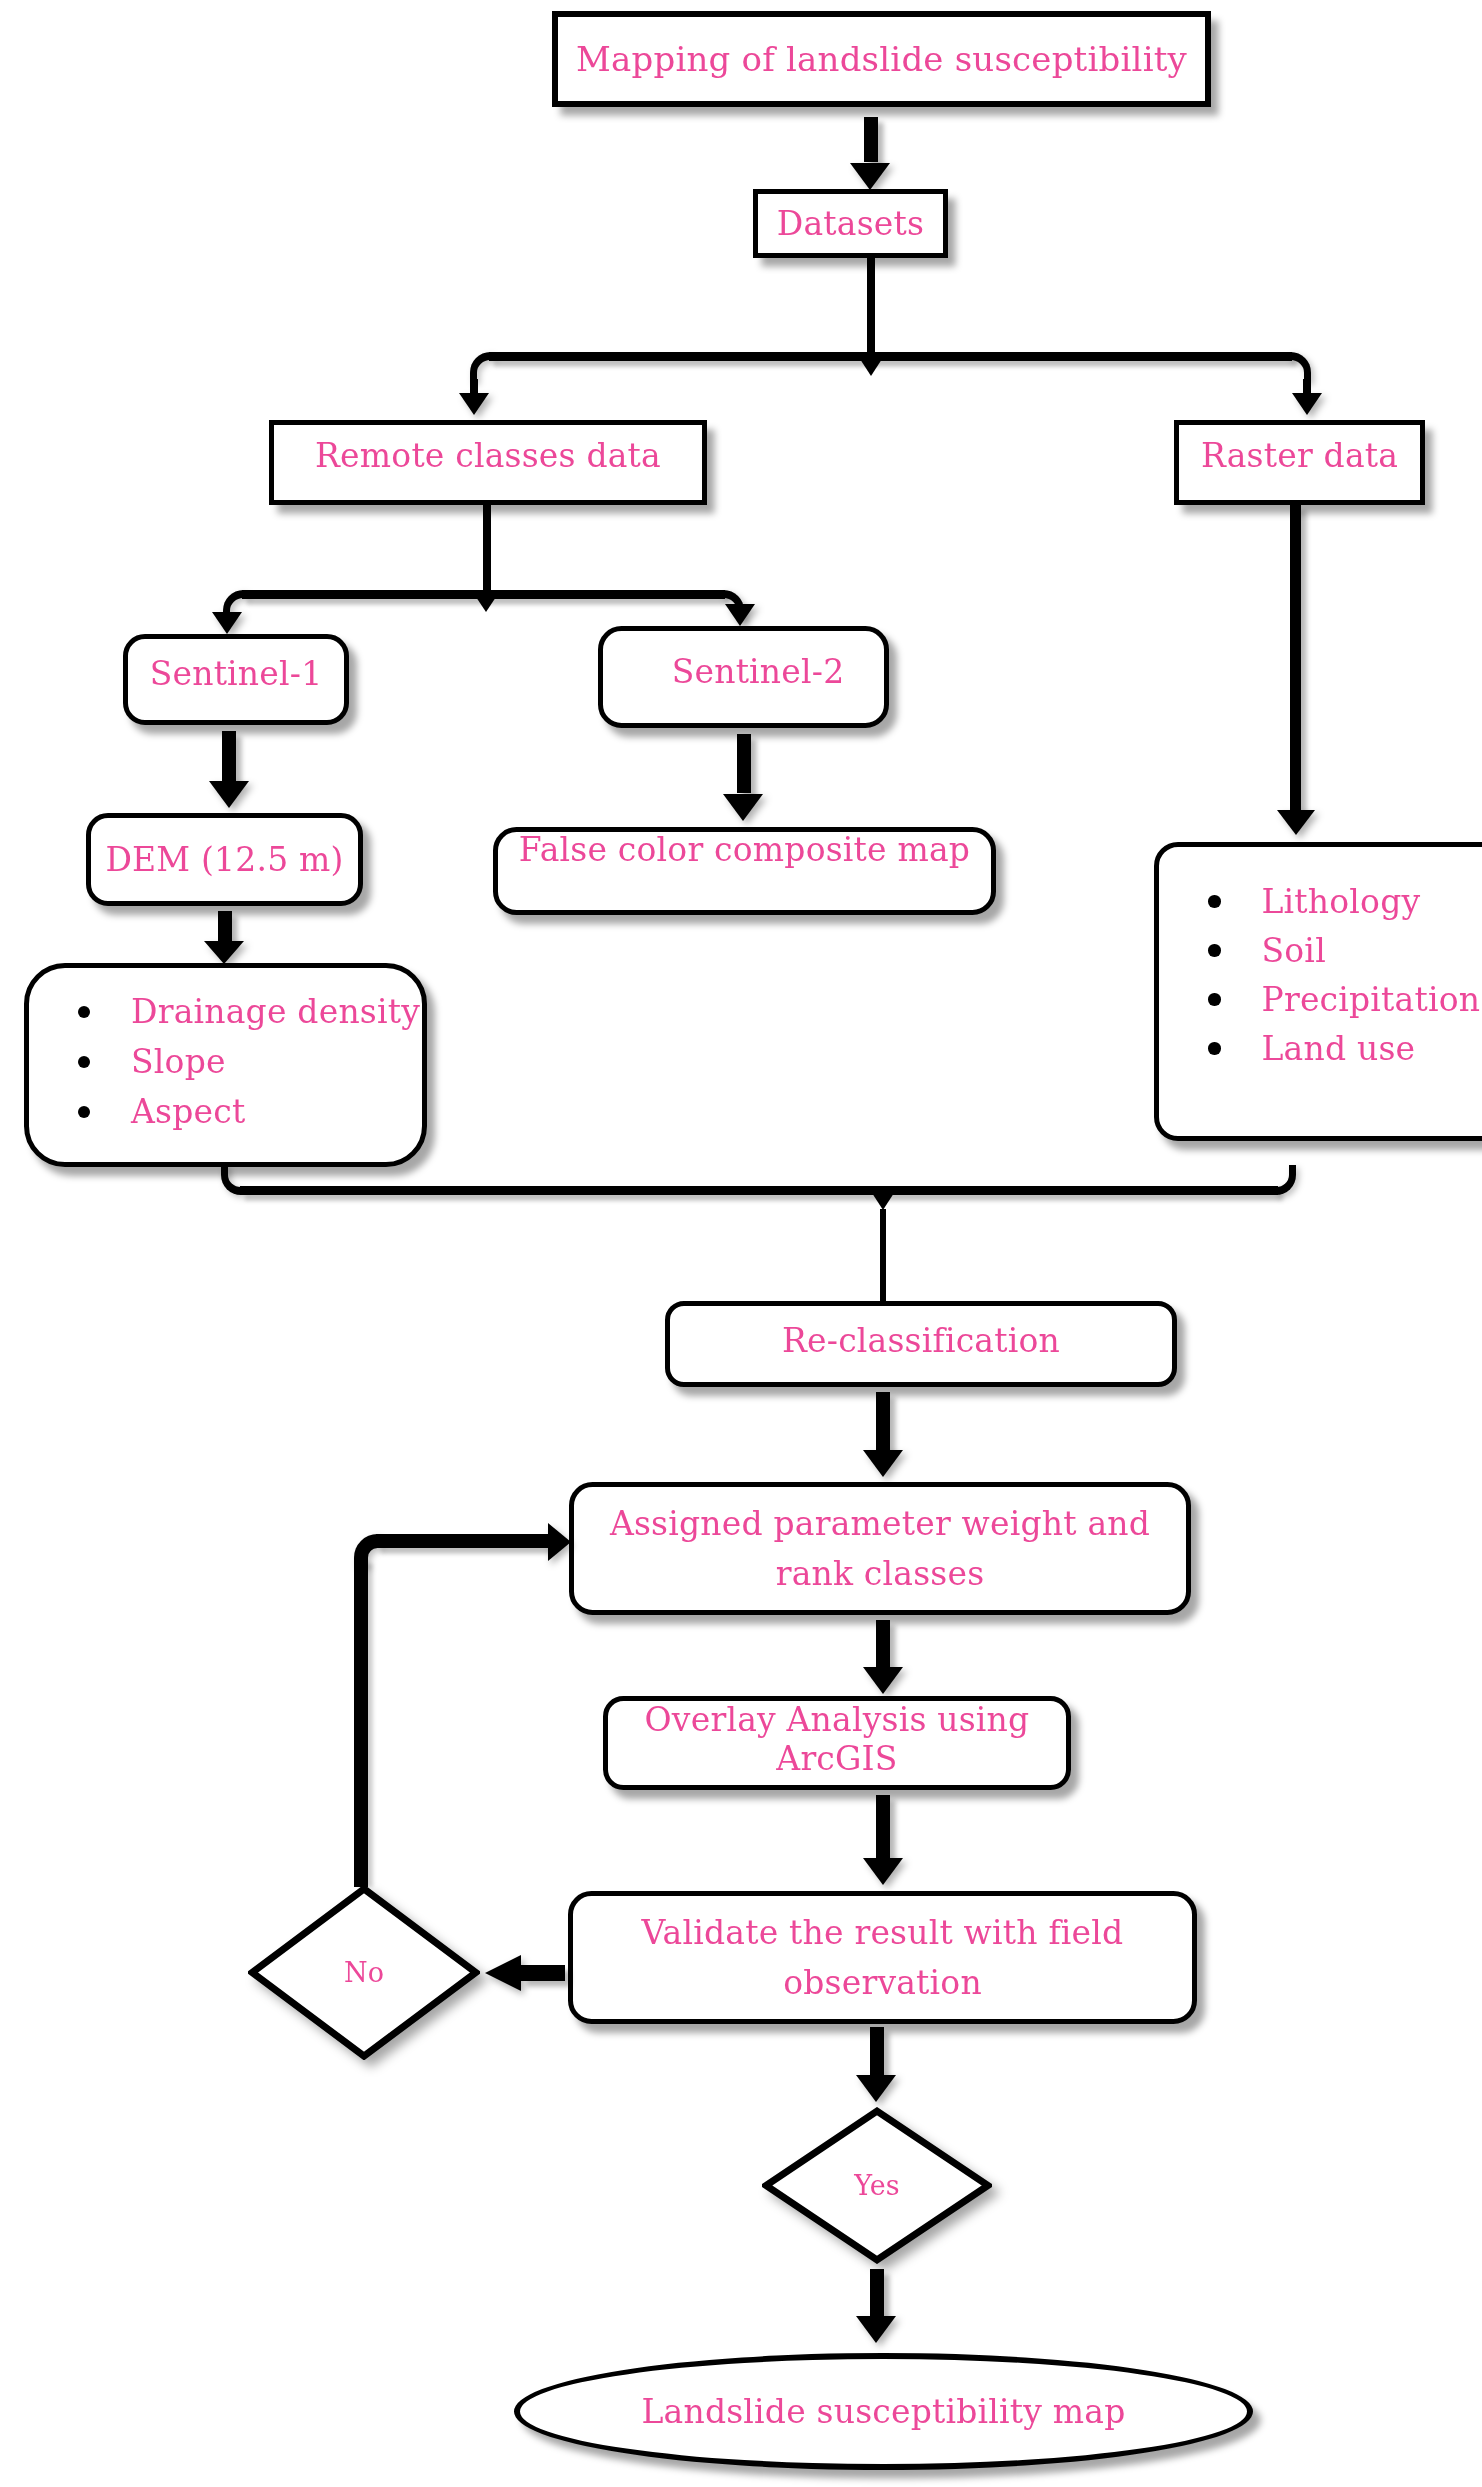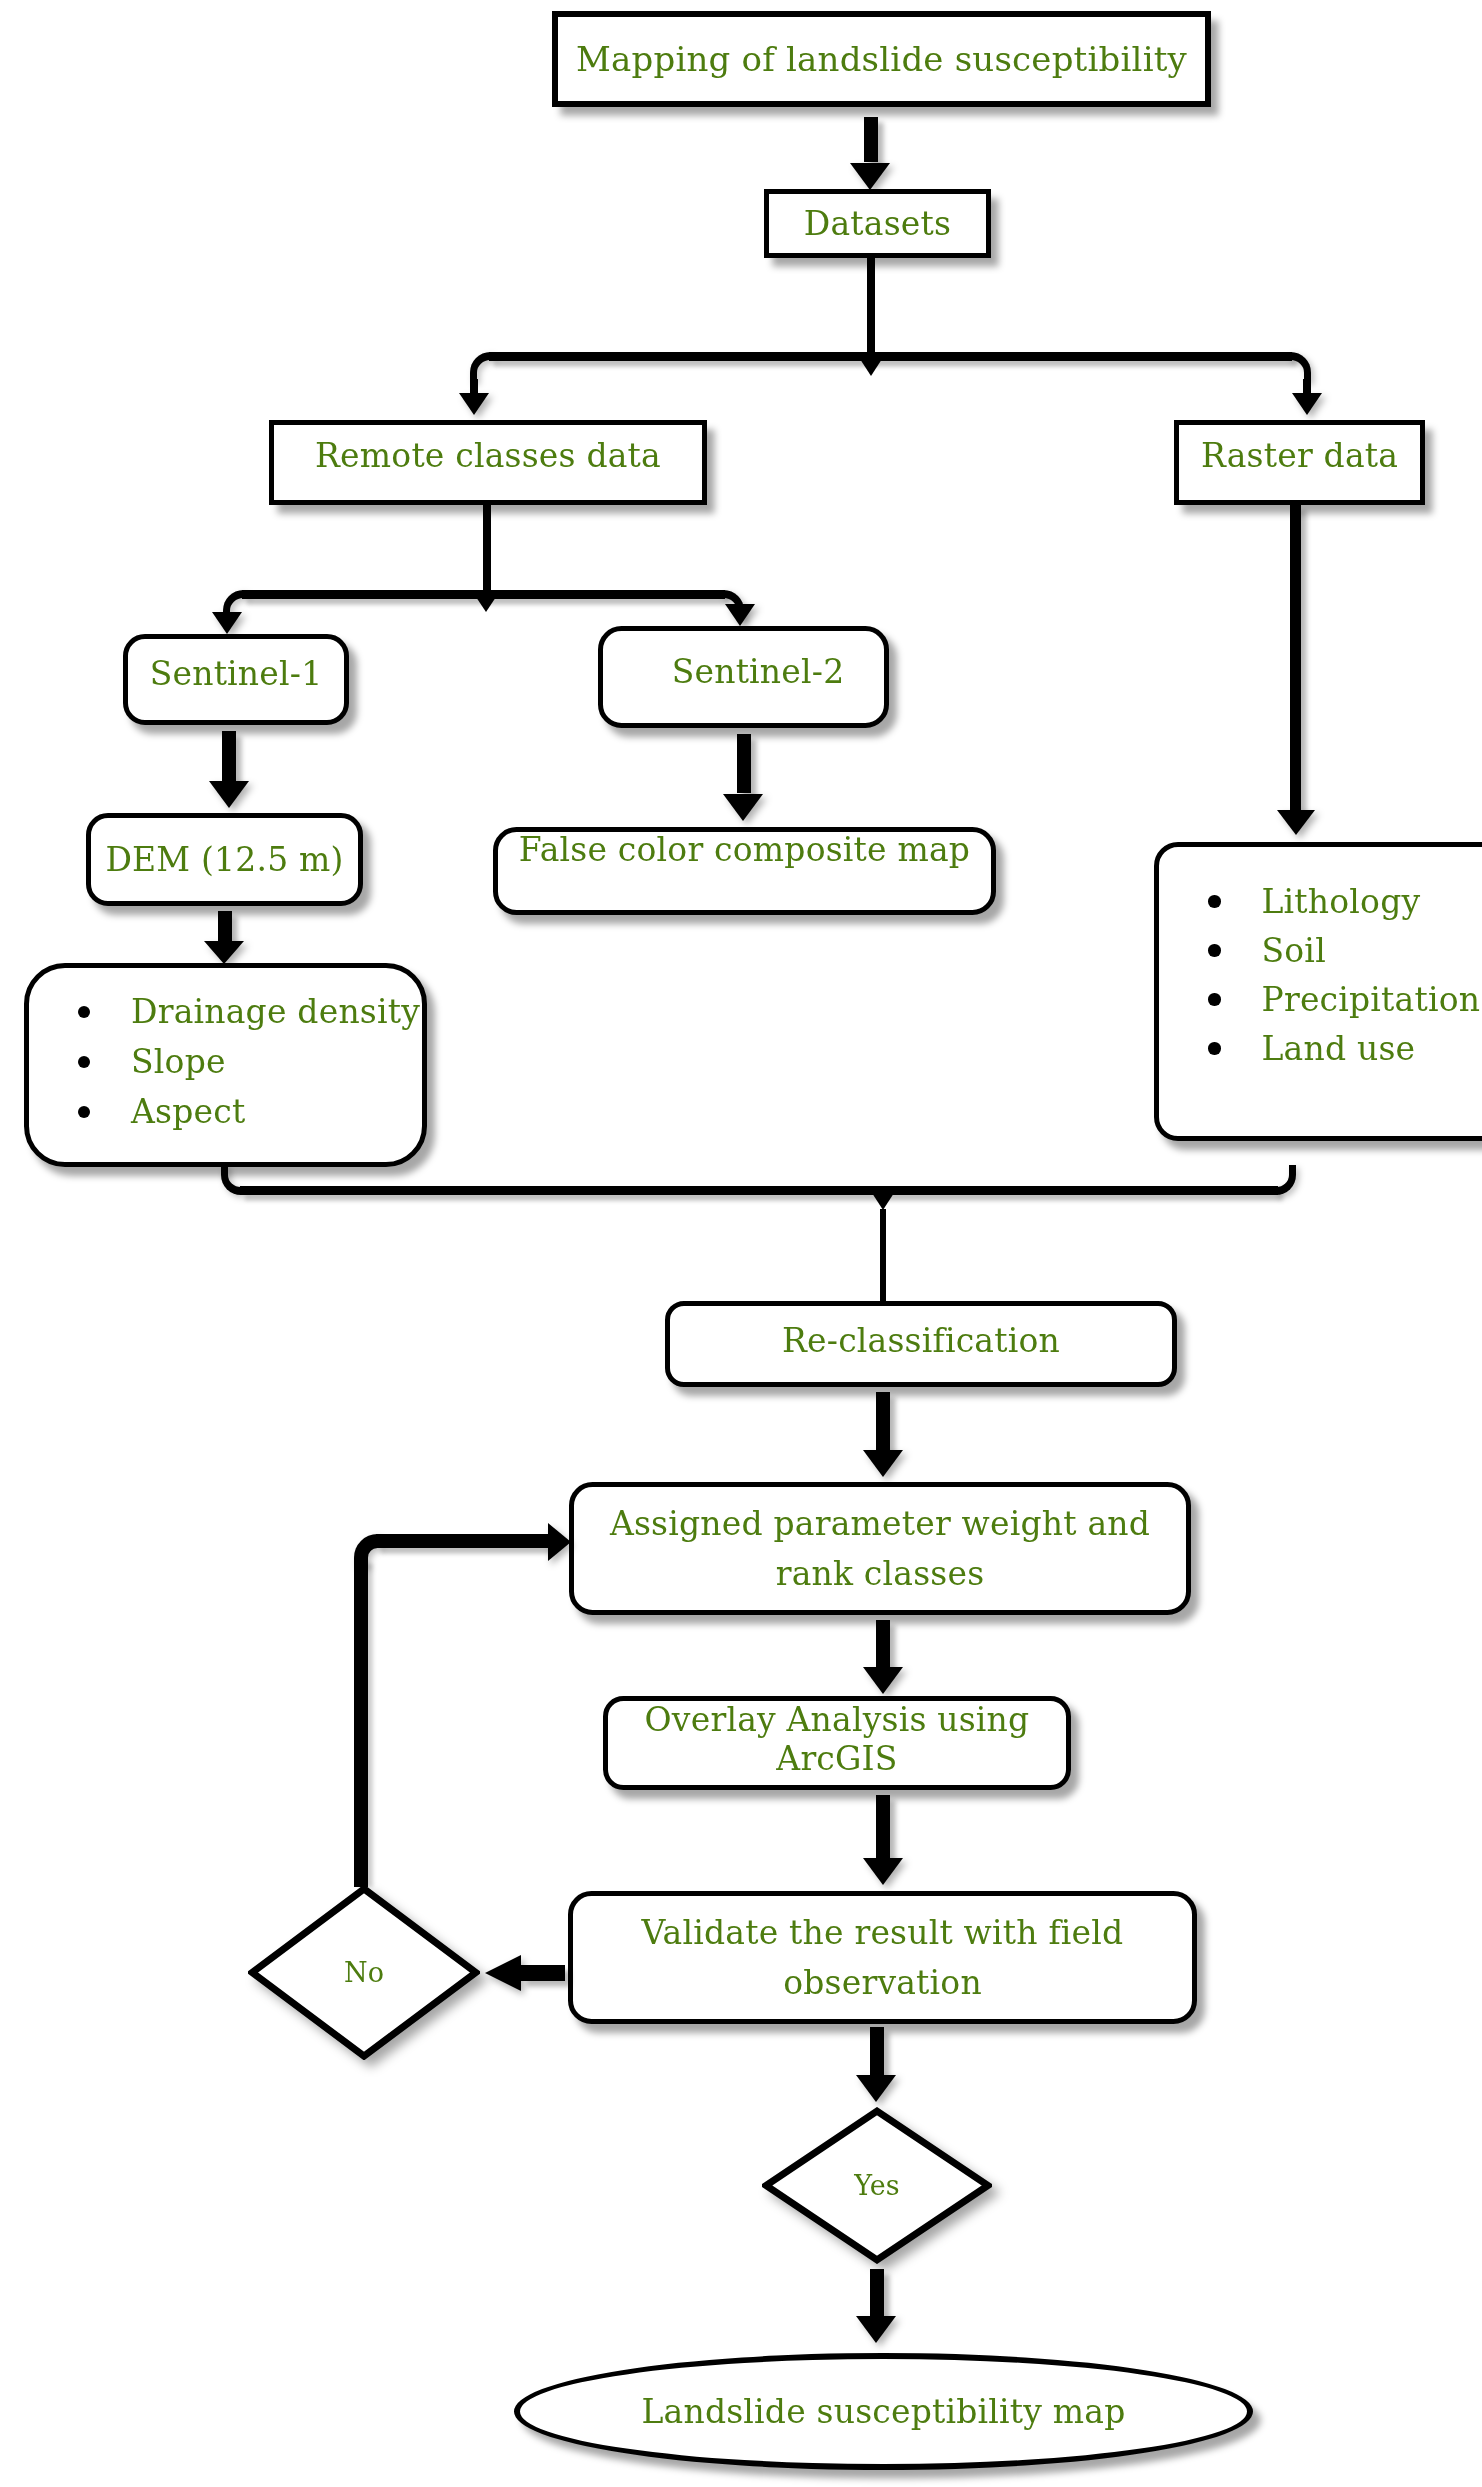--- a/index.html
+++ b/index.html
@@ -1,18 +1,18 @@
 <!DOCTYPE html>
 <html style="font-size:12.5px"><head>
 <meta charset="utf-8">
 <style>
   html,body{margin:0;padding:0;background:#ffffff;}
   #canvas{
     position:relative;width:1483px;height:2487px;background:#ffffff;overflow:hidden;
-    font-family:"DejaVu Serif","Liberation Serif",serif;color:#4d7c0f;
+    font-family:"DejaVu Serif","Liberation Serif",serif;color:#ec4899;
   }
   .node{
     position:absolute;background:#fff;border:5.5px solid #000;box-sizing:border-box;
     display:flex;align-items:center;justify-content:center;text-align:center;
     box-shadow:7.8px 8.6px 7px rgba(0,0,0,0.35);
     font-size:33px;line-height:1.2;letter-spacing:0.2px;
   }
   .sq{border-radius:0;}
   .rnd{border-radius:23.5px;}
   .stem{position:absolute;background:#000;box-shadow:5.5px 5.5px 5.5px rgba(0,0,0,0.28);}
@@ -37,21 +37,21 @@
 
 <div id="canvas">
 
   <div class="node sq" style="left:552px;top:11px;width:659px;height:96px;border-width:6.3px;font-size:34px;">
     <span>Mapping of landslide susceptibility</span>
   </div>
 
   <div class="stem" style="left:864px;top:117px;width:14px;height:45px;"></div>
   <div class="head-down" style="left:850px;top:163px;"></div>
 
-  <div class="node sq" style="left:753px;top:189px;width:227px;height:69px;margin-left:11px;">
+  <div class="node sq" style="left:753px;top:189px;width:195px;height:69px;">
     <span>Datasets</span>
   </div>
 
   <div class="stem" style="left:867px;top:258px;width:7.8px;height:96px;box-shadow:none;"></div>
   <div class="corner" style="left:470px;top:352px;width:22px;height:30px;border-top:8.6px solid #000;border-left:7.8px solid #000;border-top-left-radius:20.4px;"></div>
   <div class="line" style="left:489px;top:352px;width:803px;height:8.6px;box-shadow:4.7px 5.5px 4.7px rgba(0,0,0,0.25);"></div>
   <div class="corner" style="left:1289px;top:352px;width:22px;height:30px;border-top:8.6px solid #000;border-right:7.8px solid #000;border-top-right-radius:20.4px;"></div>
   <div class="tail-down" style="left:860px;top:359px;"></div>
   <div class="line" style="left:470px;top:379px;width:7.8px;height:15.7px;"></div>
   <div class="head-down small" style="left:459px;top:393px;"></div>

